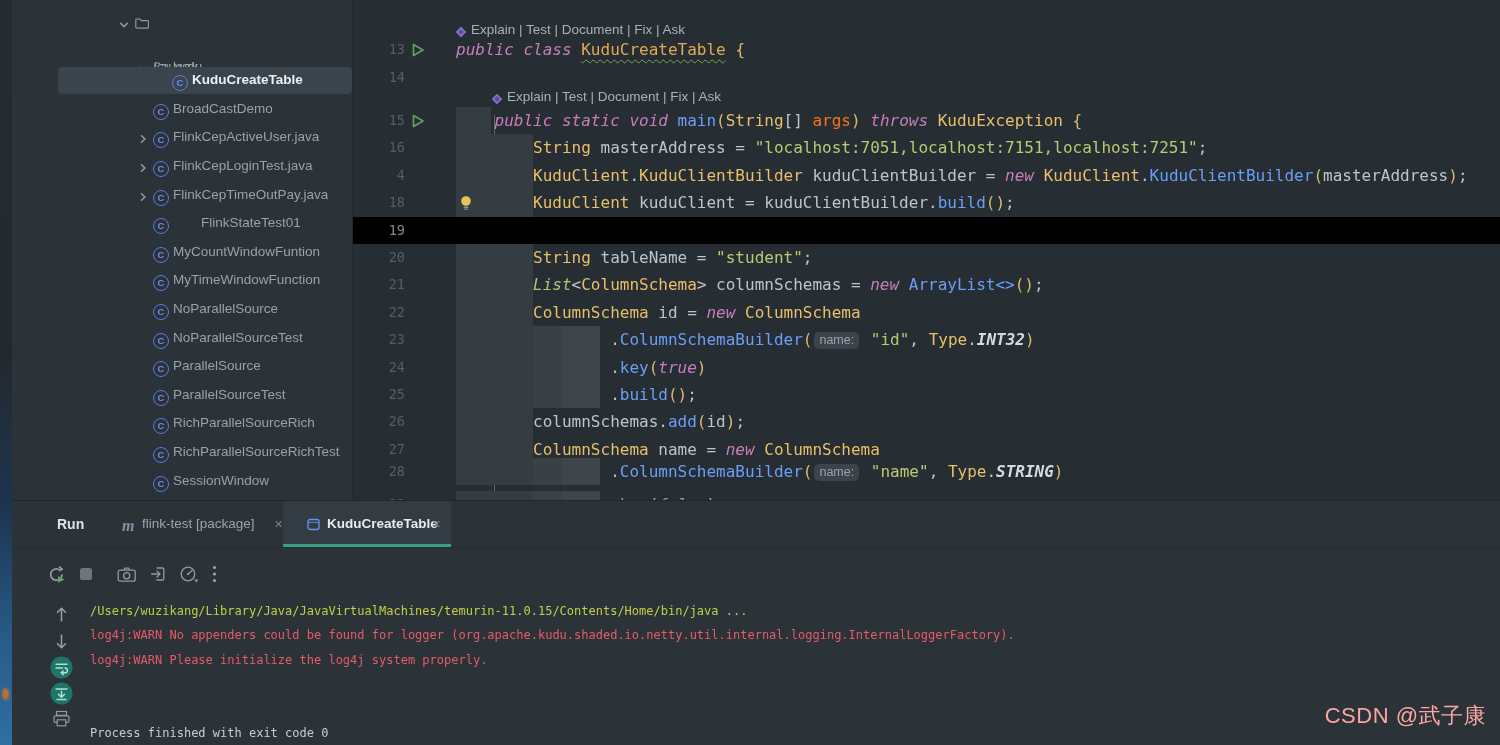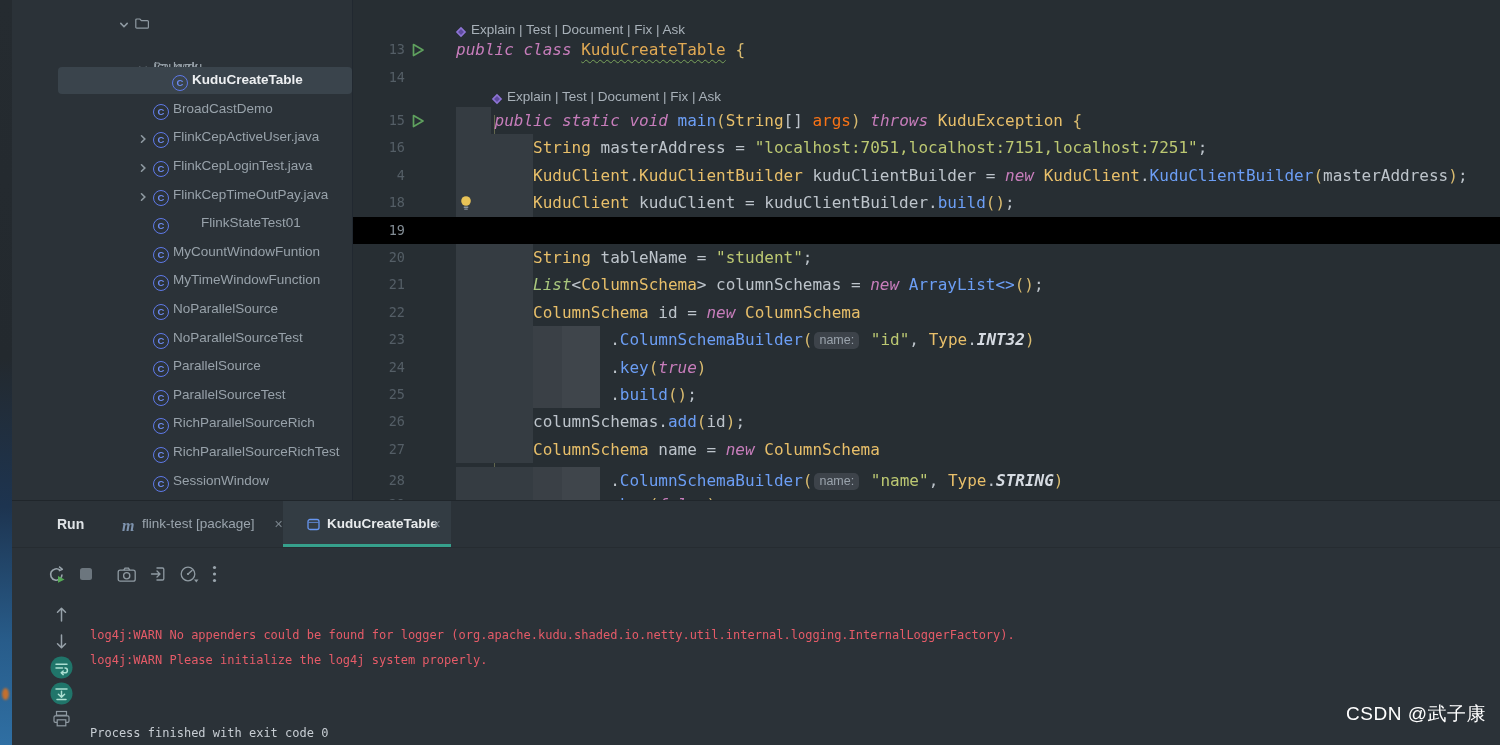--- a/index.html
+++ b/index.html
@@ -64,21 +64,21 @@
   .tb-div{width:1px;height:22px;background:#3A424A;}
   .tb-btn{display:flex;align-items:center;justify-content:center;cursor:pointer;}
   .rail-btn{position:absolute;cursor:pointer;}
   .console{position:absolute;left:78px;top:0;width:1300px;height:245px;}
   .con-line{position:absolute;left:0;height:16px;line-height:16px;white-space:nowrap;
     font-family:"DejaVu Sans Mono",monospace;font-size:12px;}
   .con-path{color:#BFD048;}
   .con-warn{color:#E55B68;}
   .con-plain{color:#C7CDD3;}
   .con-link{color:#4BB8A9;text-decoration:underline;cursor:pointer;}
-  .watermark{position:absolute;right:14px;top:701px;font-size:19px;color:#ffffff;letter-spacing:0.5px;}
+  .watermark{position:absolute;right:14px;top:701px;font-size:22px;color:#fca5a5;letter-spacing:0.5px;}
 </style>
 </head>
 <body>
 
 <div class="screen">
   <div class="left-strip">
     <div class="strip-dot"></div>
   </div>
 
   <div class="project-panel" id="tree">
@@ -270,21 +270,21 @@
       <div class="code-row" style="top: 389.4px; height: 27.4px;">
         <div class="shade sh1" style="left: 103px; width: 77.04px;"></div>
         <div class="num" style="line-height: 27.4px;">26</div>
         <div class="code" style="line-height: 27.4px;"><span class="tk-pln">        columnSchemas.</span><span class="tk-fn">add</span><span class="tk-br">(</span><span class="tk-pln">id</span><span class="tk-br">)</span><span class="tk-pln">;</span></div>
       </div>
       <div class="code-row" style="top: 416.8px; height: 27.4px;">
         <div class="shade sh1" style="left: 103px; width: 77.04px;"></div>
         <div class="num" style="line-height: 27.4px;">27</div>
         <div class="code" style="line-height: 27.4px;"><span class="tk-pln">        </span><span class="tk-ty">ColumnSchema</span><span class="tk-pln"> name = </span><span class="tk-kw">new</span><span class="tk-pln"> </span><span class="tk-ty">ColumnSchema</span></div>
       </div>
-      <div class="code-row" style="top: 448px; height: 27.4px;">
+      <div class="code-row" style="top: 439px; height: 27.4px;">
         <div class="shade sh1" style="left: 103px; width: 77.04px;"></div>
         <div class="shade sh2" style="left: 180.04px; width: 28.89px;"></div>
         <div class="shade sh3" style="left: 208.93px; width: 38.52px;"></div>
         <div class="num" style="line-height: 27.4px;">28</div>
         <div class="code" style="line-height: 27.4px;"><span class="tk-pln">                .</span><span class="tk-fn">ColumnSchemaBuilder</span><span class="tk-br">(</span><span class="tk-inlay">name:</span><span class="tk-pln"> </span><span class="tk-str">"name"</span><span class="tk-pln">, </span><span class="tk-ty">Type</span><span class="tk-pln">.</span><span class="tk-cnst">STRING</span><span class="tk-br">)</span></div>
       </div>
       <div class="code-row" style="top: 471.6px; height: 27.4px;">
         <div class="shade sh1" style="left: 103px; width: 77.04px;"></div>
         <div class="shade sh2" style="left: 180.04px; width: 28.89px;"></div>
         <div class="shade sh3" style="left: 208.93px; width: 38.52px;"></div>
@@ -375,20 +375,21 @@
             <path d="M11.5 9.2 v5.6 M8.4 12.2 l3.1 3 3.1-3" fill="none" stroke="#ABDFD2" stroke-width="1.5" stroke-linecap="round" stroke-linejoin="round"></path>
             <path d="M7 17.5 h9" stroke="#ABDFD2" stroke-width="1.5" stroke-linecap="round"></path>
           </svg></div>
         <div class="rail-btn" style="top: 209px; left: 40px;"><svg width="19" height="18" viewBox="0 0 19 18">
             <rect x="4.5" y="1.5" width="10" height="3.8" fill="none" stroke="#8F9AA2" stroke-width="1.2"></rect>
             <rect x="2" y="5.8" width="15" height="6.6" rx="1.4" fill="none" stroke="#8F9AA2" stroke-width="1.2"></rect>
             <rect x="5.2" y="9.8" width="8.6" height="6" fill="#2B3238" stroke="#8F9AA2" stroke-width="1.2"></rect>
           </svg></div>
       </div>
     <div class="console" id="console">
+        <div class="con-line con-path" style="top: 102px;"><span>/Users/wuzikang/Library/Java/JavaVirtualMachines/temurin-11.0.15/Contents/Home/bin/java ...</span></div>
         <div class="con-line con-warn" style="top: 126px;"><span>log4j:WARN No appenders could be found for logger (org.apache.kudu.shaded.io.netty.util.internal.logging.InternalLoggerFactory).</span></div>
         <div class="con-line con-warn" style="top: 151px;"><span>log4j:WARN Please initialize the log4j system properly.</span></div>
         <div class="con-line con-plain" style="top: 224px; text-align: center;"><span>Process finished with exit code 0</span></div>
       </div>
   </div>
 
   <div class="watermark">CSDN @武子康</div>
 </div>
 
 </body></html>

